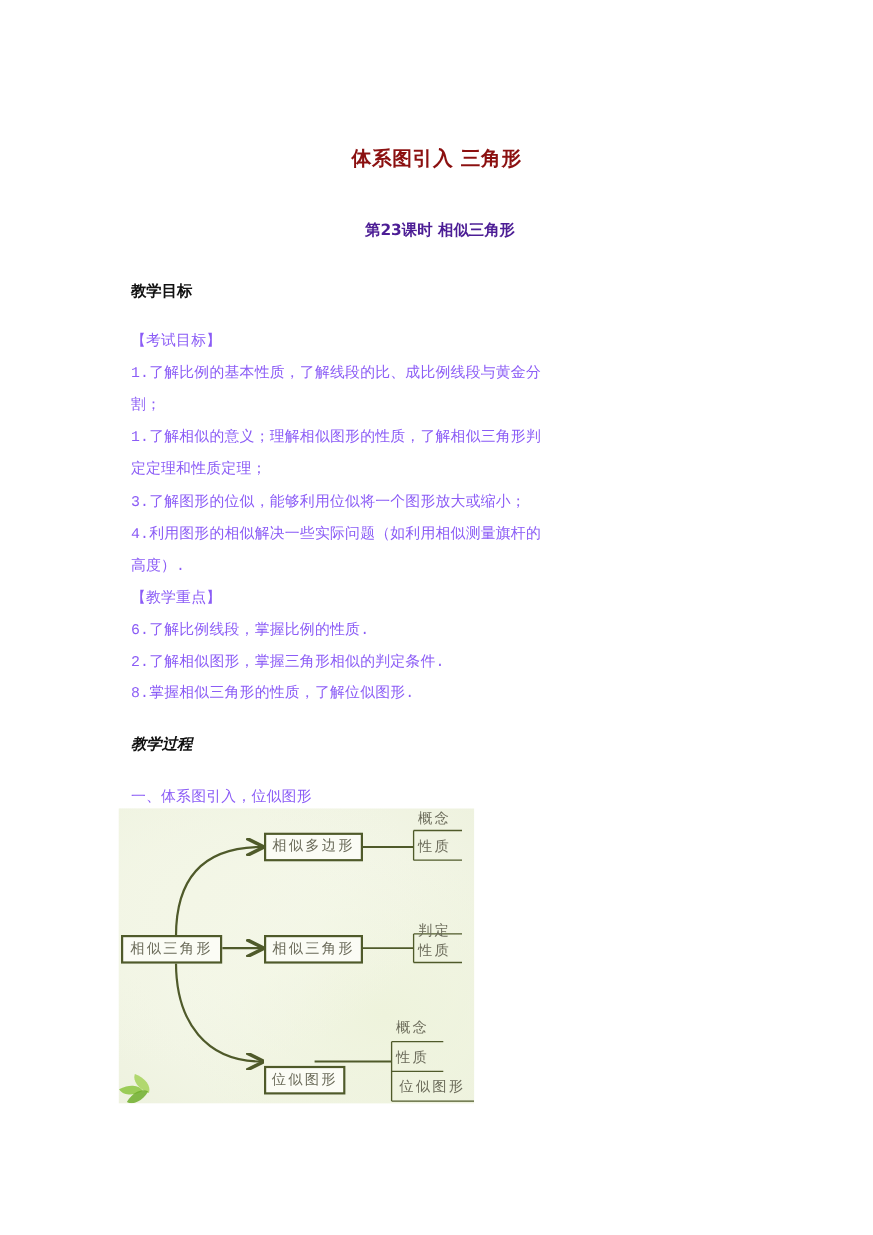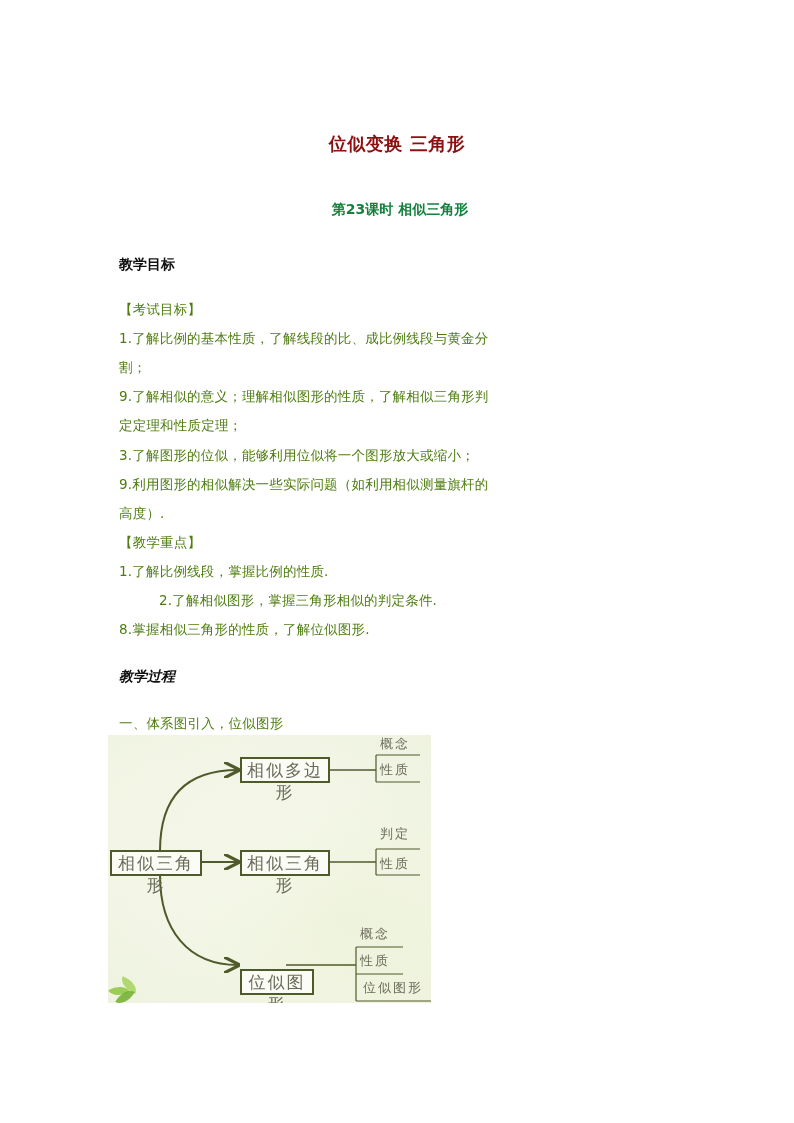--- a/index.html
+++ b/index.html
@@ -8,72 +8,72 @@
       font-family: "DejaVu Sans", "Liberation Sans", sans-serif;
       color: #111;
     }
     .page-title {
       position: absolute; left: 0; width: 794px; top: 132px;
       text-align: center; font-size: 18px; font-weight: bold; color: #8b1010;
       letter-spacing: 0.5px;
     }
     .lesson-title {
       position: absolute; left: 0; width: 794px; top: 201px;
-      text-align: center; font-size: 14px; font-weight: bold; color: #15803d;
+      text-align: center; font-size: 14px; font-weight: bold; color: #4c1d95;
       padding-left: 6px; box-sizing: border-box;
     }
     .section-heading {
       position: absolute; left: 119px; font-size: 14px; font-weight: bold; color: #111;
     }
     .line {
-      position: absolute; left: 119px; font-size: 13.5px; color: #4d7c0f;
-      white-space: nowrap; letter-spacing: 0.2px;
+      position: absolute; left: 119px; font-size: 13.5px; color: #8b5cf6;
+      white-space: nowrap; letter-spacing: 0.2px; font-family: Liberation Mono, monospace;
     }
     .diagram {
       position: absolute; left: 108px; top: 735px; width: 323px; height: 268px;
       background:
         radial-gradient(ellipse at 20% 30%, #f3f6e6 0%, rgba(243,246,230,0) 60%),
         radial-gradient(ellipse at 75% 70%, #eef3dc 0%, rgba(238,243,220,0) 55%),
         radial-gradient(ellipse at 50% 50%, #f8faef 0%, #eef2df 100%);
       overflow: hidden;
     }
     .leaf {
       position: absolute; width: 18px; height: 12px; background: #8cc63f;
       border-radius: 0 100% 0 100%; opacity: 0.85;
     }
     .node {
       position: absolute; border: 2px solid #4f5a2a; background: #fbfcf5;
-      font-size: 17px; color: #6b6b5a; text-align: center; line-height: 22px;
+      font-size: 13px; color: #6b6b5a; text-align: center; line-height: 22px;
       height: 22px; box-sizing: content-box; letter-spacing: 2px;
     }
     .leaf-label {
       position: absolute; font-size: 13px; color: #6b6b5a; letter-spacing: 2px;
     }
     svg.connectors { position: absolute; left: 0; top: 0; }
   </style>
 </head>
 <body>
 
-<div class="page-title">位似变换 三角形</div>
+<div class="page-title">体系图引入 三角形</div>
 <div class="lesson-title">第23课时 相似三角形</div>
 
 <div class="section-heading" style="top:256px;">教学目标</div>
 
 <div class="line" style="top:301px;">【考试目标】</div>
 <div class="line" style="top:330px;">1.了解比例的基本性质，了解线段的比、成比例线段与黄金分</div>
 <div class="line" style="top:359px;">割；</div>
-<div class="line" style="top:388px;">9.了解相似的意义；理解相似图形的性质，了解相似三角形判</div>
+<div class="line" style="top:388px;">1.了解相似的意义；理解相似图形的性质，了解相似三角形判</div>
 <div class="line" style="top:417px;">定定理和性质定理；</div>
 <div class="line" style="top:447px;">3.了解图形的位似，能够利用位似将一个图形放大或缩小；</div>
-<div class="line" style="top:476px;">9.利用图形的相似解决一些实际问题（如利用相似测量旗杆的</div>
+<div class="line" style="top:476px;">4.利用图形的相似解决一些实际问题（如利用相似测量旗杆的</div>
 <div class="line" style="top:505px;">高度）.</div>
 
 <div class="line" style="top:534px;">【教学重点】</div>
-<div class="line" style="top:563px;">1.了解比例线段，掌握比例的性质.</div>
-<div class="line" style="top:592px;margin-left:40px;">2.了解相似图形，掌握三角形相似的判定条件.</div>
+<div class="line" style="top:563px;">6.了解比例线段，掌握比例的性质.</div>
+<div class="line" style="top:592px;">2.了解相似图形，掌握三角形相似的判定条件.</div>
 <div class="line" style="top:621px;">8.掌握相似三角形的性质，了解位似图形.</div>
 
 <div class="section-heading" style="top:668px;font-style:italic;">教学过程</div>
 <div class="line" style="top:715px;">一、体系图引入，位似图形</div>
 
 <div class="diagram">
   <div class="leaf" style="left:2px; top:250px; transform:rotate(-30deg);"></div>
   <div class="leaf" style="left:12px; top:244px; transform:rotate(20deg); background:#a6d25a;"></div>
   <div class="leaf" style="left:8px; top:256px; transform:rotate(-60deg); background:#6fae2c;"></div>
 
@@ -107,20 +107,20 @@
     <line x1="248" y1="266" x2="323" y2="266" stroke="#4f5a2a" stroke-width="1.2"></line>
   </svg>
 
   <div class="node" style="left:2px; top:115px; width:88px;">相似三角形</div>
 
   <div class="node" style="left:132px; top:22px; width:86px;">相似多边形</div>
   <div class="leaf-label" style="left:272px; top:0px;">概念</div>
   <div class="leaf-label" style="left:272px; top:26px;">性质</div>
 
   <div class="node" style="left:132px; top:115px; width:86px;">相似三角形</div>
-  <div class="leaf-label" style="left:272px; top:90px;">判定</div>
+  <div class="leaf-label" style="left:272px; top:102px;">判定</div>
   <div class="leaf-label" style="left:272px; top:120px;">性质</div>
 
   <div class="node" style="left:132px; top:234px; width:70px;">位似图形</div>
   <div class="leaf-label" style="left:252px; top:190px;">概念</div>
   <div class="leaf-label" style="left:252px; top:217px;">性质</div>
   <div class="leaf-label" style="left:255px; top:244px;">位似图形</div>
 </div>
 
 </body></html>

